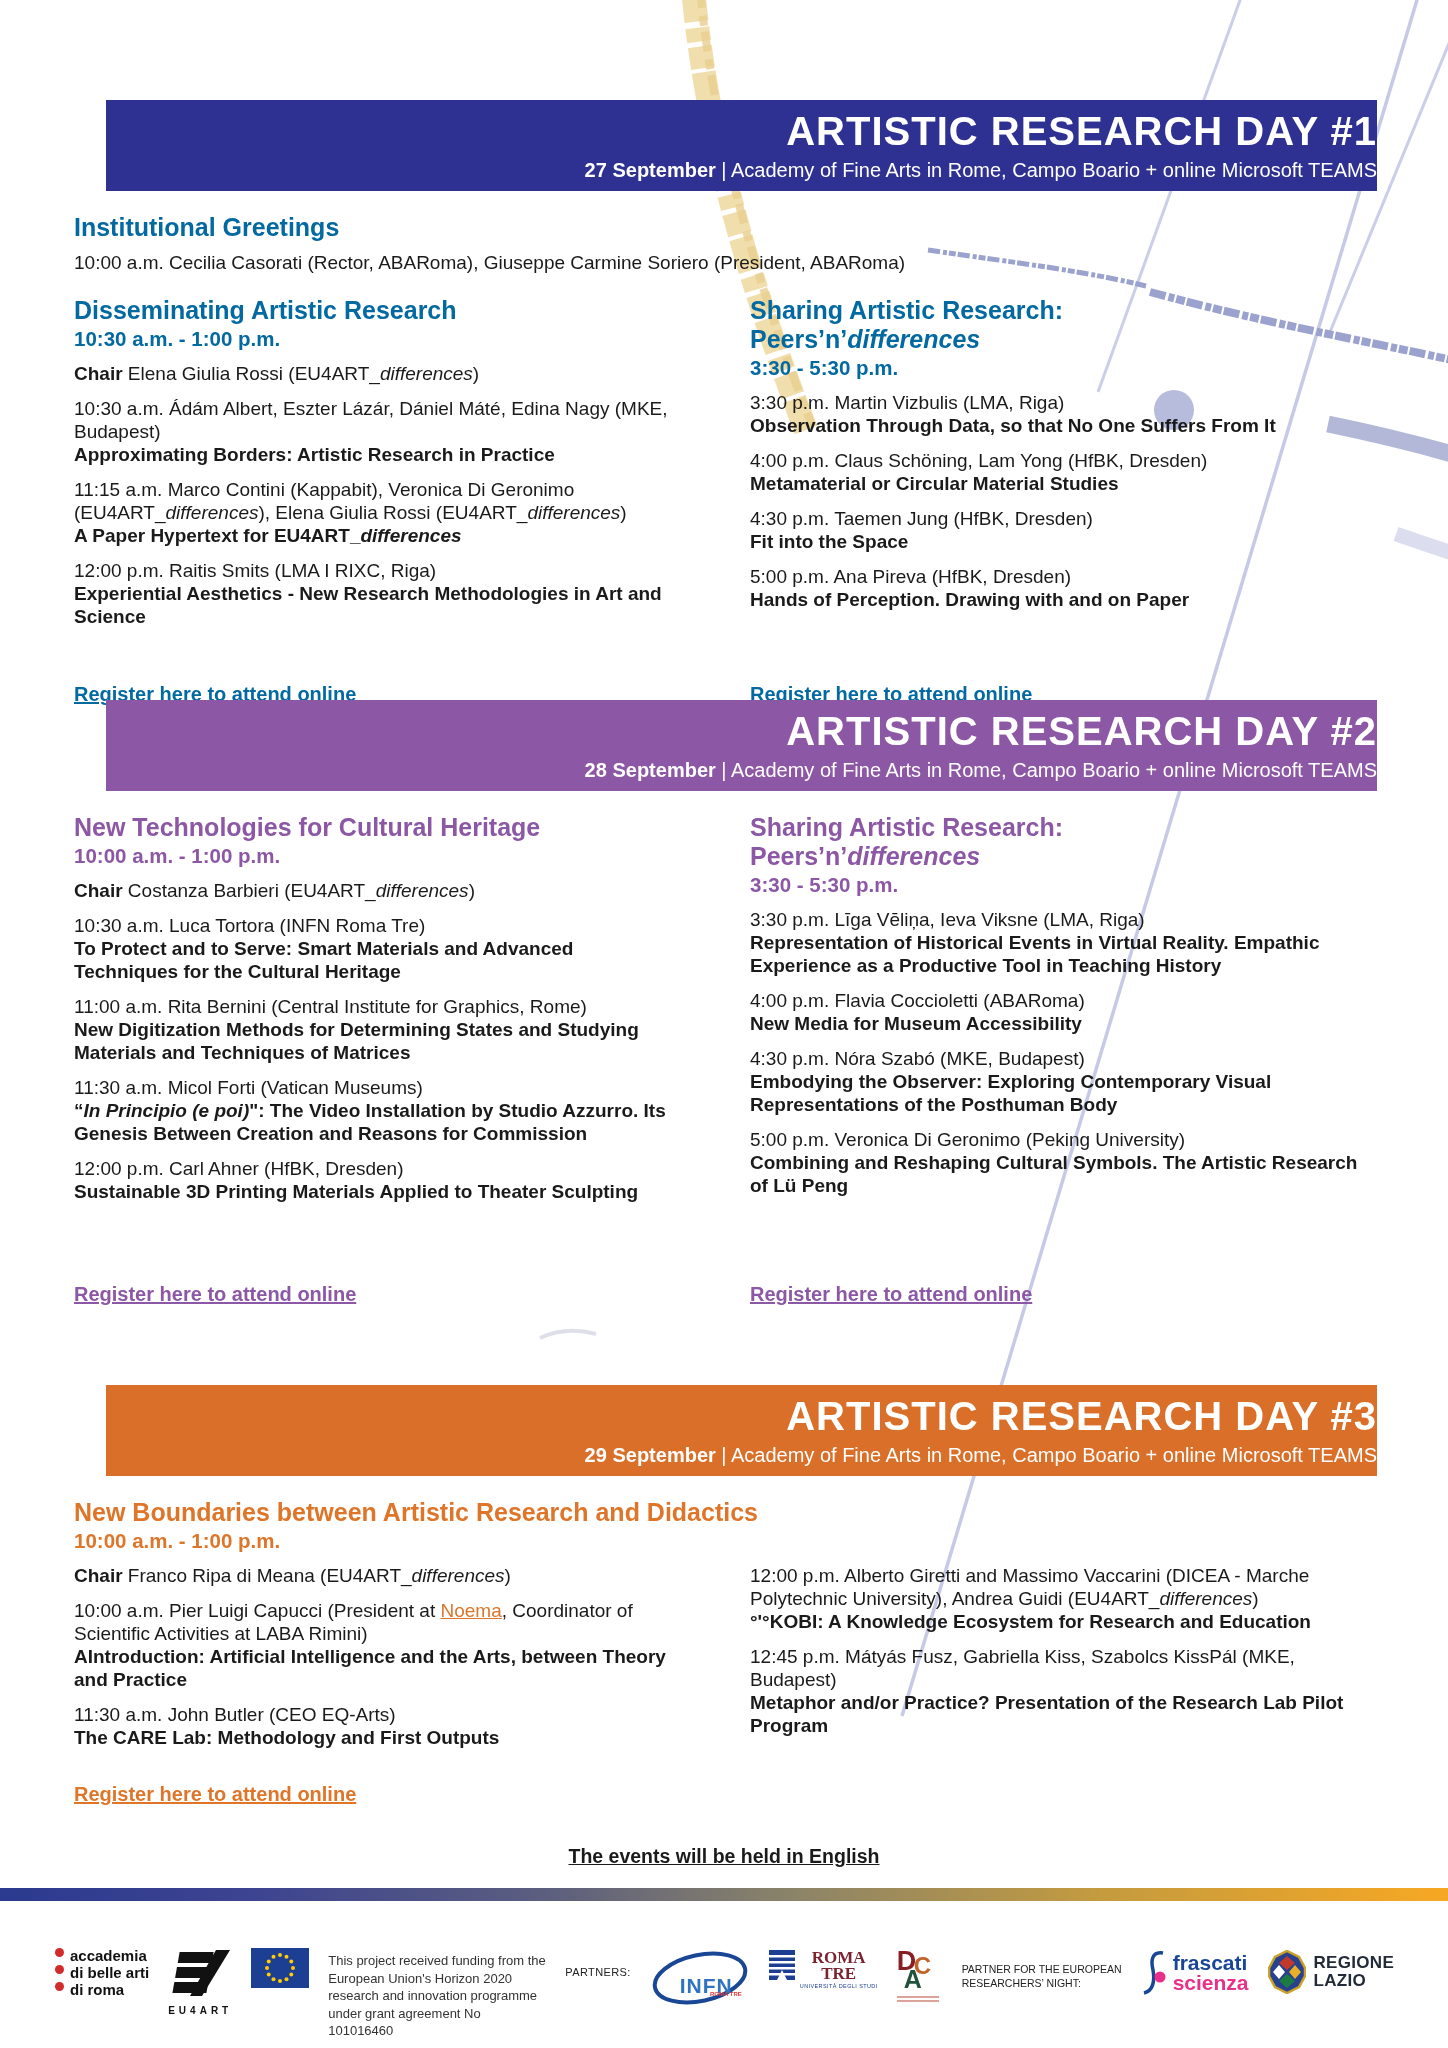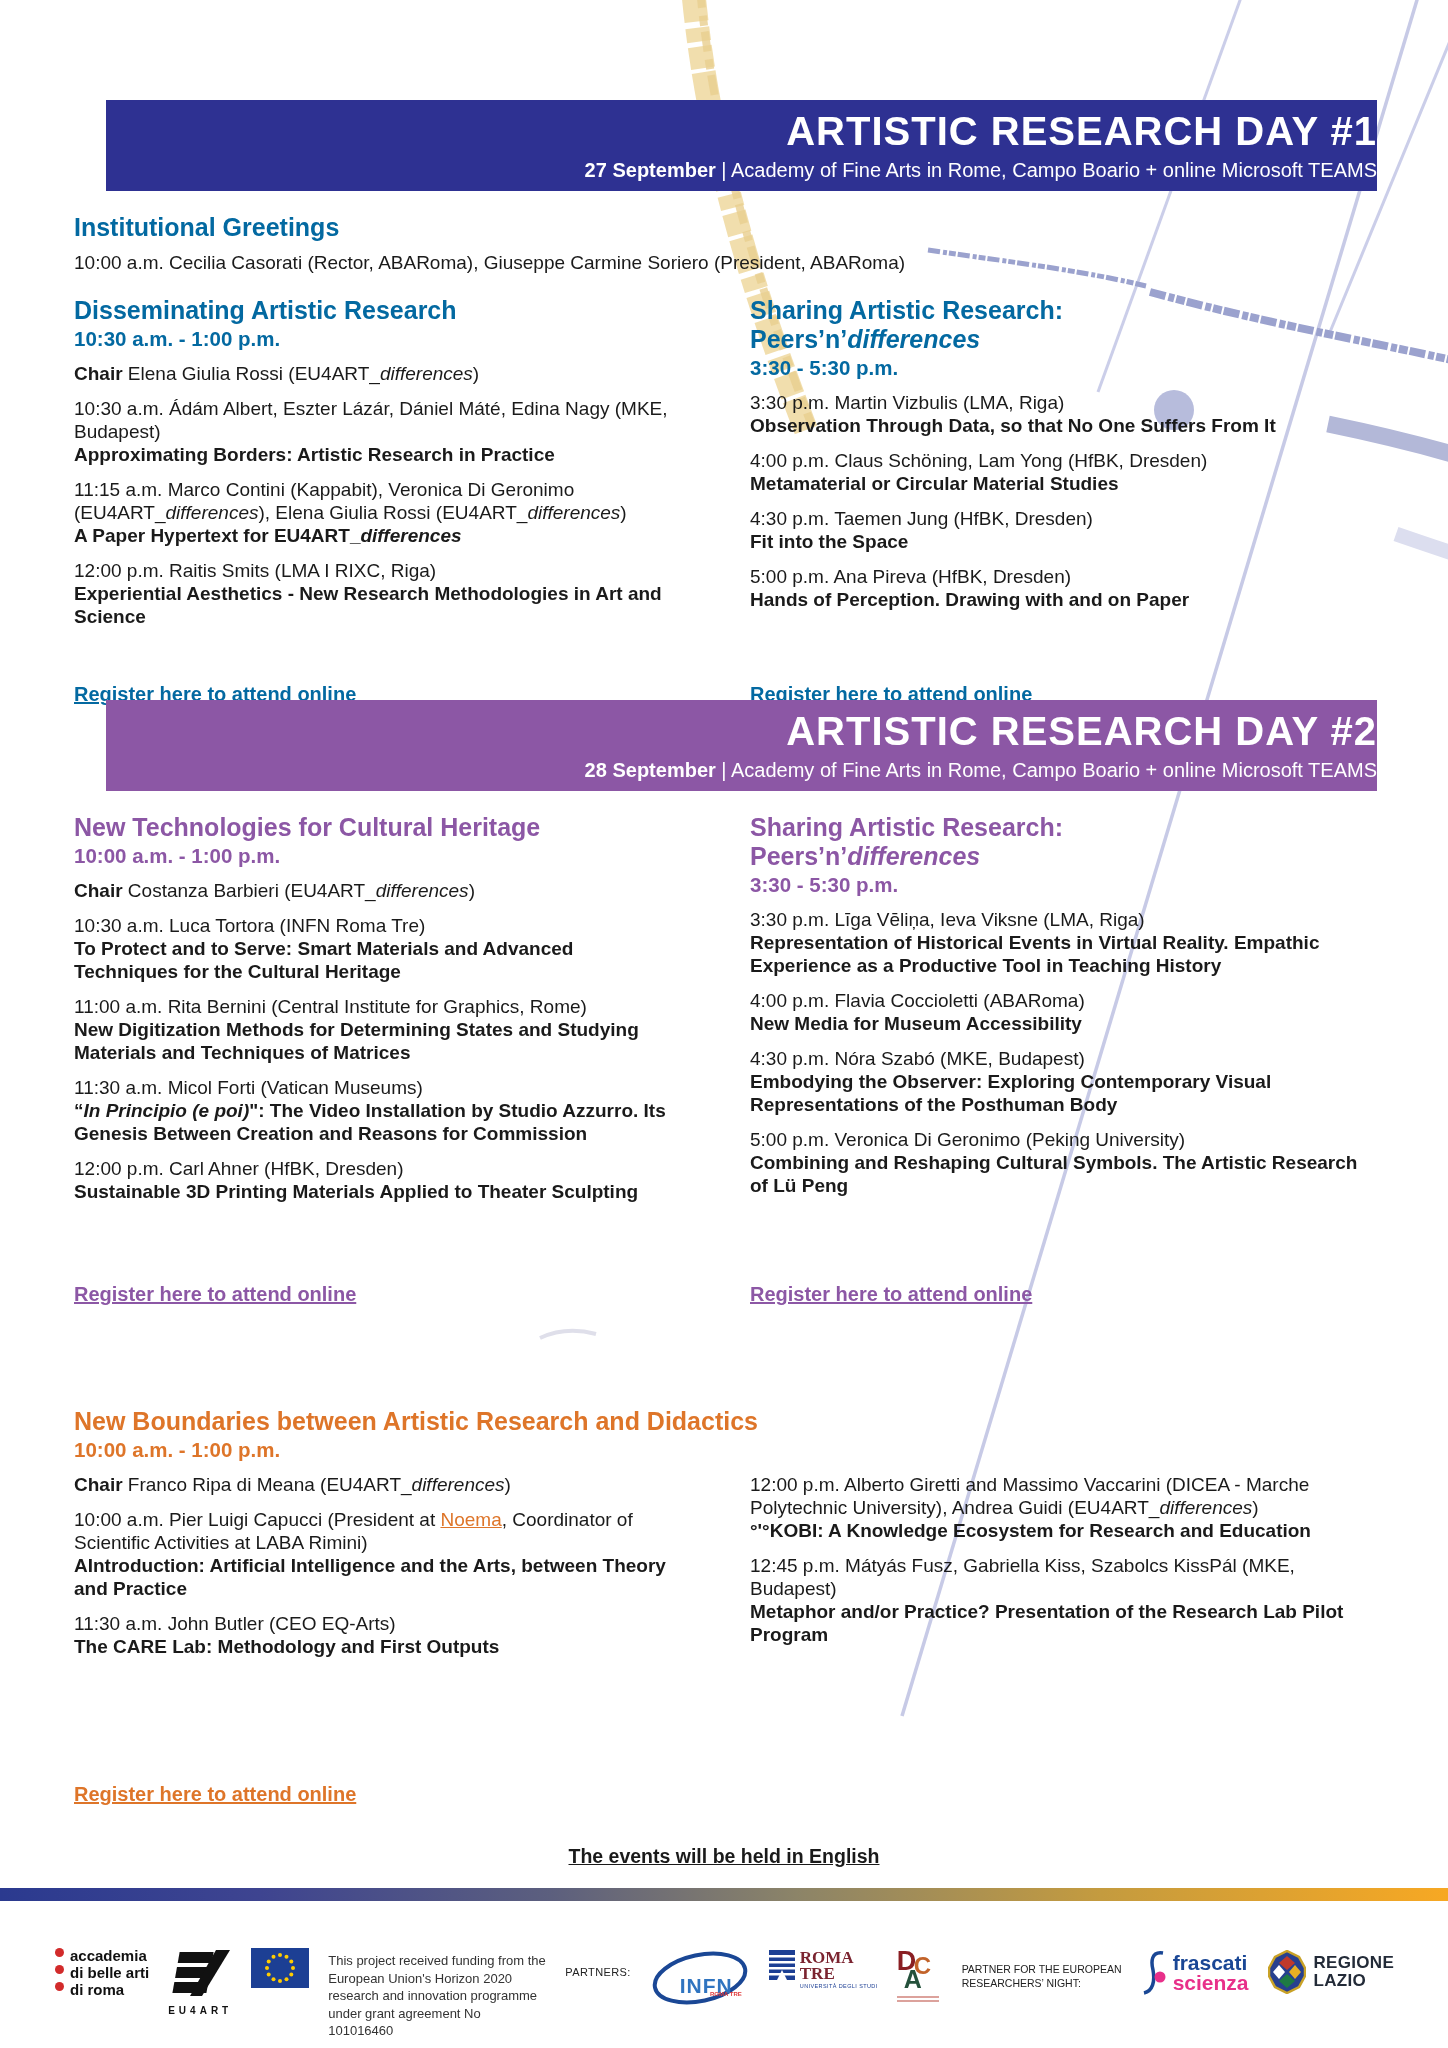--- a/index.html
+++ b/index.html
@@ -39,21 +39,21 @@
   .acc-row b{font-size:15px;color:#111;}
   .acc-dot{width:9px;height:9px;border-radius:50%;background:#D22B2B;flex:none;}
   .eu4art{text-align:center;margin-top:2px;}
   .eu4art .cap{font-size:10px;font-weight:bold;letter-spacing:4px;color:#111;margin-top:3px;}
   .funding{width:218px;font-size:13px;line-height:1.35;color:#333;margin-top:4px;}
   .partners-label{font-size:11px;color:#222;margin-top:18px;letter-spacing:.4px;}
   .infn{position:relative;width:100px;height:56px;margin-top:2px;}
   .infn .nm{position:absolute;top:24px;left:30px;font-size:21px;font-weight:bold;color:#2F74C0;letter-spacing:1px;}
   .infn .sb{position:absolute;bottom:9px;right:8px;font-size:6px;font-weight:bold;color:#E03A3A;}
   .romatre{display:flex;gap:5px;margin-top:2px;}
-  .romatre .txt{font-family:"Liberation Serif","DejaVu Serif",serif;color:#7B2430;font-size:17px;font-weight:bold;line-height:.95;}
+  .romatre .txt{font-family:"Liberation Serif","DejaVu Serif",serif;color:#7B2430;font-size:17px;font-weight:bold;line-height:.95;text-align:center;}
   .romatre .sub{font-size:5.5px;color:#1C3F94;letter-spacing:.4px;margin-top:2px;font-family:"Liberation Sans",sans-serif;font-weight:normal;}
   .dicea{position:relative;width:46px;height:52px;margin-top:2px;}
   .dicea .d{position:absolute;left:0;top:-4px;font-size:27px;font-weight:bold;color:#8A1F23;}
   .dicea .c{position:absolute;left:17px;top:2px;font-size:24px;font-weight:bold;color:#C2632A;}
   .dicea .a{position:absolute;left:7px;top:15px;font-size:25px;font-weight:bold;color:#24513B;}
   .dicea .capbars{position:absolute;left:0;bottom:0;width:42px;}
   .dicea .capbars div{height:2px;background:#C0564B;opacity:.55;margin-top:2px;}
   .night-label{width:160px;font-size:10.5px;line-height:1.35;color:#222;margin-top:14px;}
   .frascati{display:flex;align-items:center;gap:4px;margin-top:2px;}
   .frascati .w{line-height:.95;font-size:21px;font-weight:bold;}
@@ -192,20 +192,27 @@
           <div>5:00 p.m. Veronica Di Geronimo (Peking University)</div>
           <div class="ttl">Combining and Reshaping Cultural Symbols. The Artistic Research of Lü Peng</div>
         </div>
       </div>
     </div>
     <a class="register reg-l c-purple">Register here to attend online</a>
     <a class="register reg-r c-purple">Register here to attend online</a>
   </div>
 
   <div class="day day3">
+    <div class="banner bg-orange">
+      <div class="bt">ARTISTIC RESEARCH DAY #3</div>
+      <div class="bs">
+        <b>29 September</b>
+        <span>| Academy of Fine Arts in Rome, Campo Boario + online Microsoft TEAMS</span>
+      </div>
+    </div>
 
     <div class="sec-head-full c-orange">New Boundaries between Artistic Research and Didactics</div>
     <div class="sec-time c-orange">10:00 a.m. - 1:00 p.m.</div>
 
     <div class="cols">
       <div class="col-l">
         <div class="chair" style="margin-top:0"><b>Chair</b><span> Franco Ripa di Meana (EU4ART_<i>differences</i>)</span></div>
         <div class="talk">
           <div><span>10:00 a.m. Pier Luigi Capucci (President at </span><a class="link-inline c-orange">Noema</a><span>, Coordinator of Scientific Activities at LABA Rimini)</span></div>
           <div class="ttl">AIntroduction: Artificial Intelligence and the Arts, between Theory and Practice</div>

